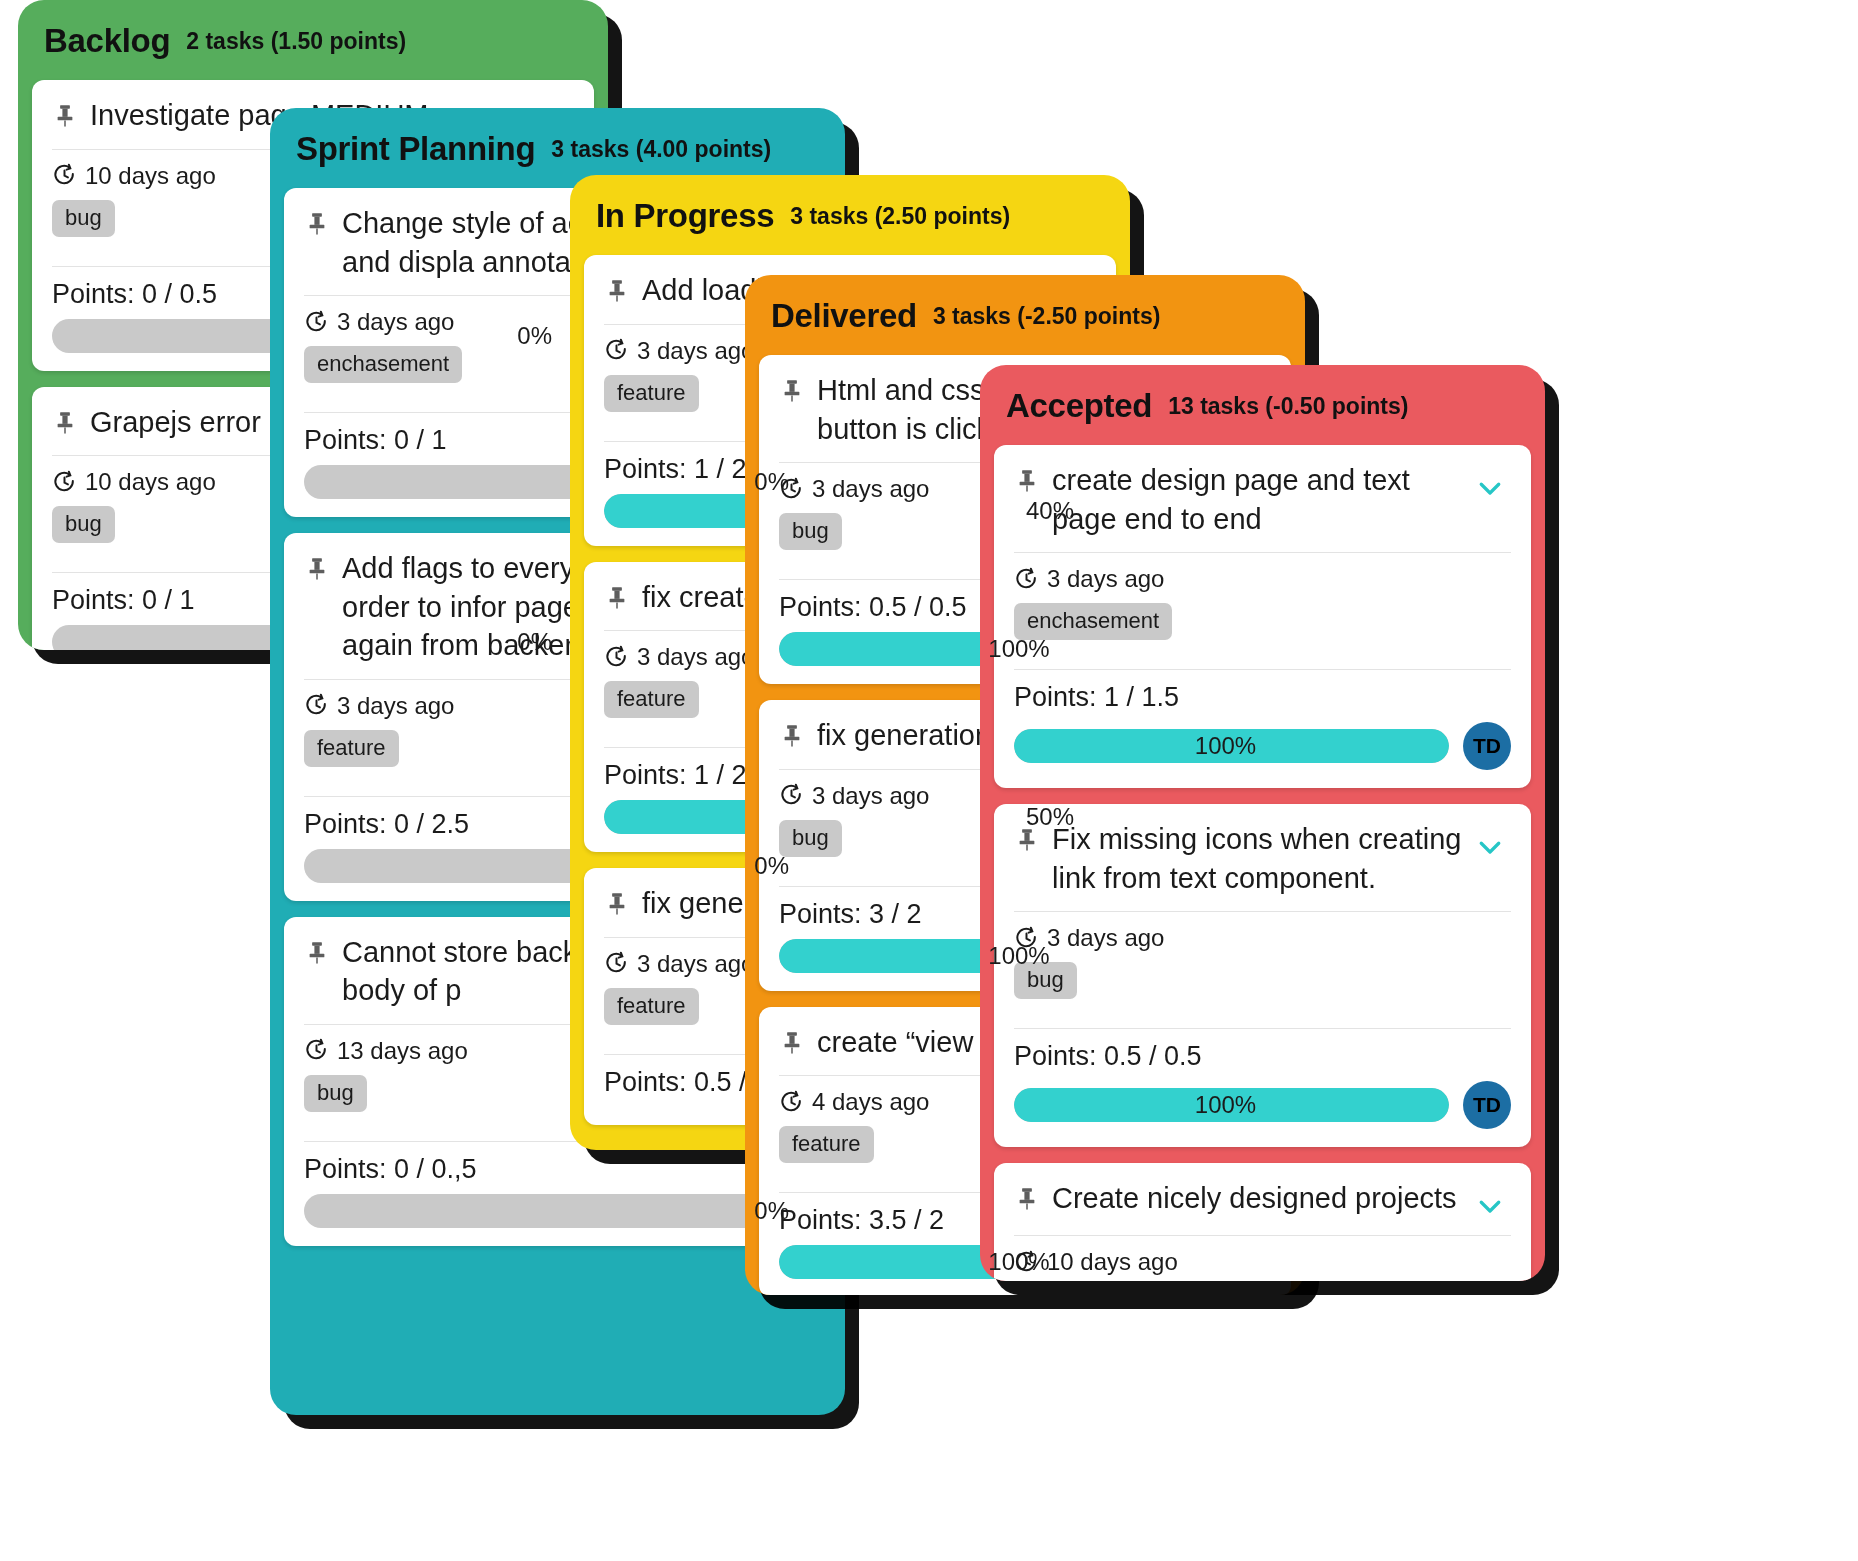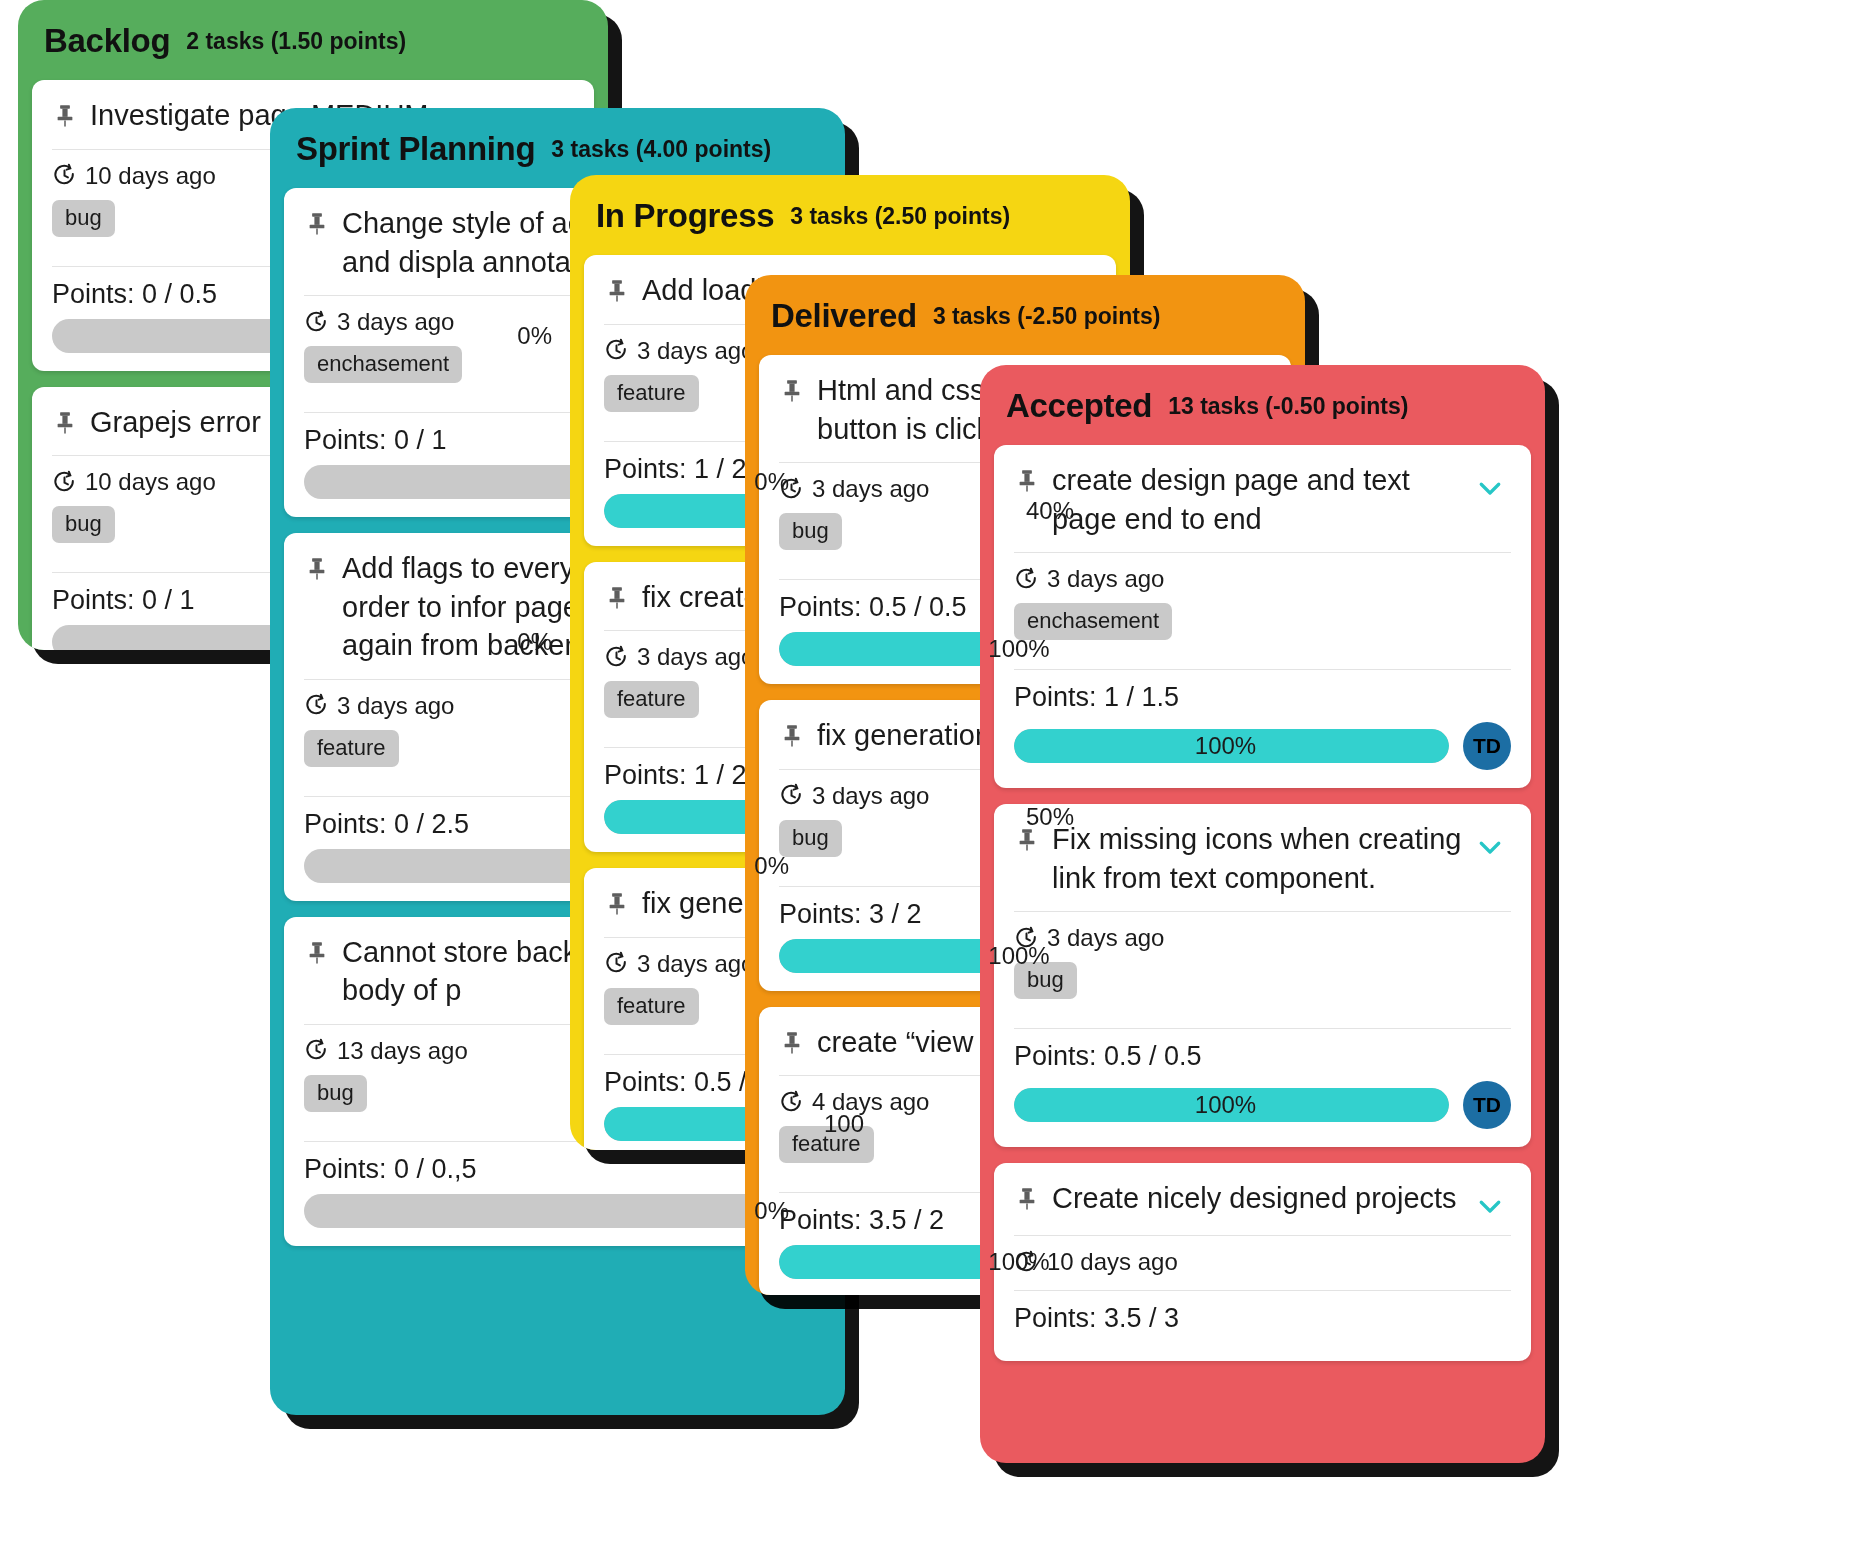--- a/index.html
+++ b/index.html
@@ -184,21 +184,21 @@
     align-items: center;
     justify-content: center;
     margin-left: 14px;
   }
 
   
   #col-backlog   { left: 18px;   top: 0px;    width: 590px;  height: 650px; background: #56ad5c; }
   #col-sprint    { left: 270px;  top: 108px;   width: 575px;  height: 1307px; background: #20adb5; }
   #col-progress  { left: 570px;  top: 175px;  width: 560px;  height: 975px;  background: #f5d612; }
   #col-delivered { left: 745px;  top: 275px;  width: 560px;  height: 1020px; background: #f29411; }
-  #col-accepted  { left: 980px;  top: 365px;  width: 565px;  height: 1098px;  background: #ea5a5f; }
+  #col-accepted  { left: 980px;  top: 365px;  width: 565px;  height: 916px;  background: #ea5a5f; }
 </style>
 </head>
 <body>
 
 <div id="board">
     <div class="column" id="col-backlog" style="background: rgb(86, 173, 92);">
       <div class="col-header">
         <div class="col-title">Backlog</div>
         <div class="col-meta">2 tasks (1.50 points)</div>
       </div>
@@ -437,26 +437,20 @@
             <span class="clock-icon"><svg viewBox="0 0 24 24" width="25" height="25" fill="none" stroke="#1b1b1b" stroke-width="1.9" stroke-linecap="round">
                 <path d="M20 10.5 A8.4 8.4 0 1 1 16.5 4.2"></path>
                 <path d="M16.2 1.6 L17.6 5.2 L14 6.4"></path>
                 <path d="M12 7.2 L12 12.2 L15.3 13.8"></path>
               </svg></span>
             <span>3 days ago</span>
           </div>
           <div><span class="tag">feature</span></div>
           <div class="divider"></div>
           <div class="points-label">Points: 0.5 / 0.5</div>
-          <div class="progress-wrap">
-            <div class="progress-track">
-              <div class="progress-fill" style="width: 100%;"></div>
-              <div class="progress-text full">100</div>
-            </div>
-          </div>
         </div>
       </div>
     </div>
     <div class="column" id="col-delivered" style="background: rgb(242, 148, 17);">
       <div class="col-header">
         <div class="col-title">Delivered</div>
         <div class="col-meta">3 tasks (-2.50 points)</div>
       </div>
       <div class="col-body">
         <div class="card">

